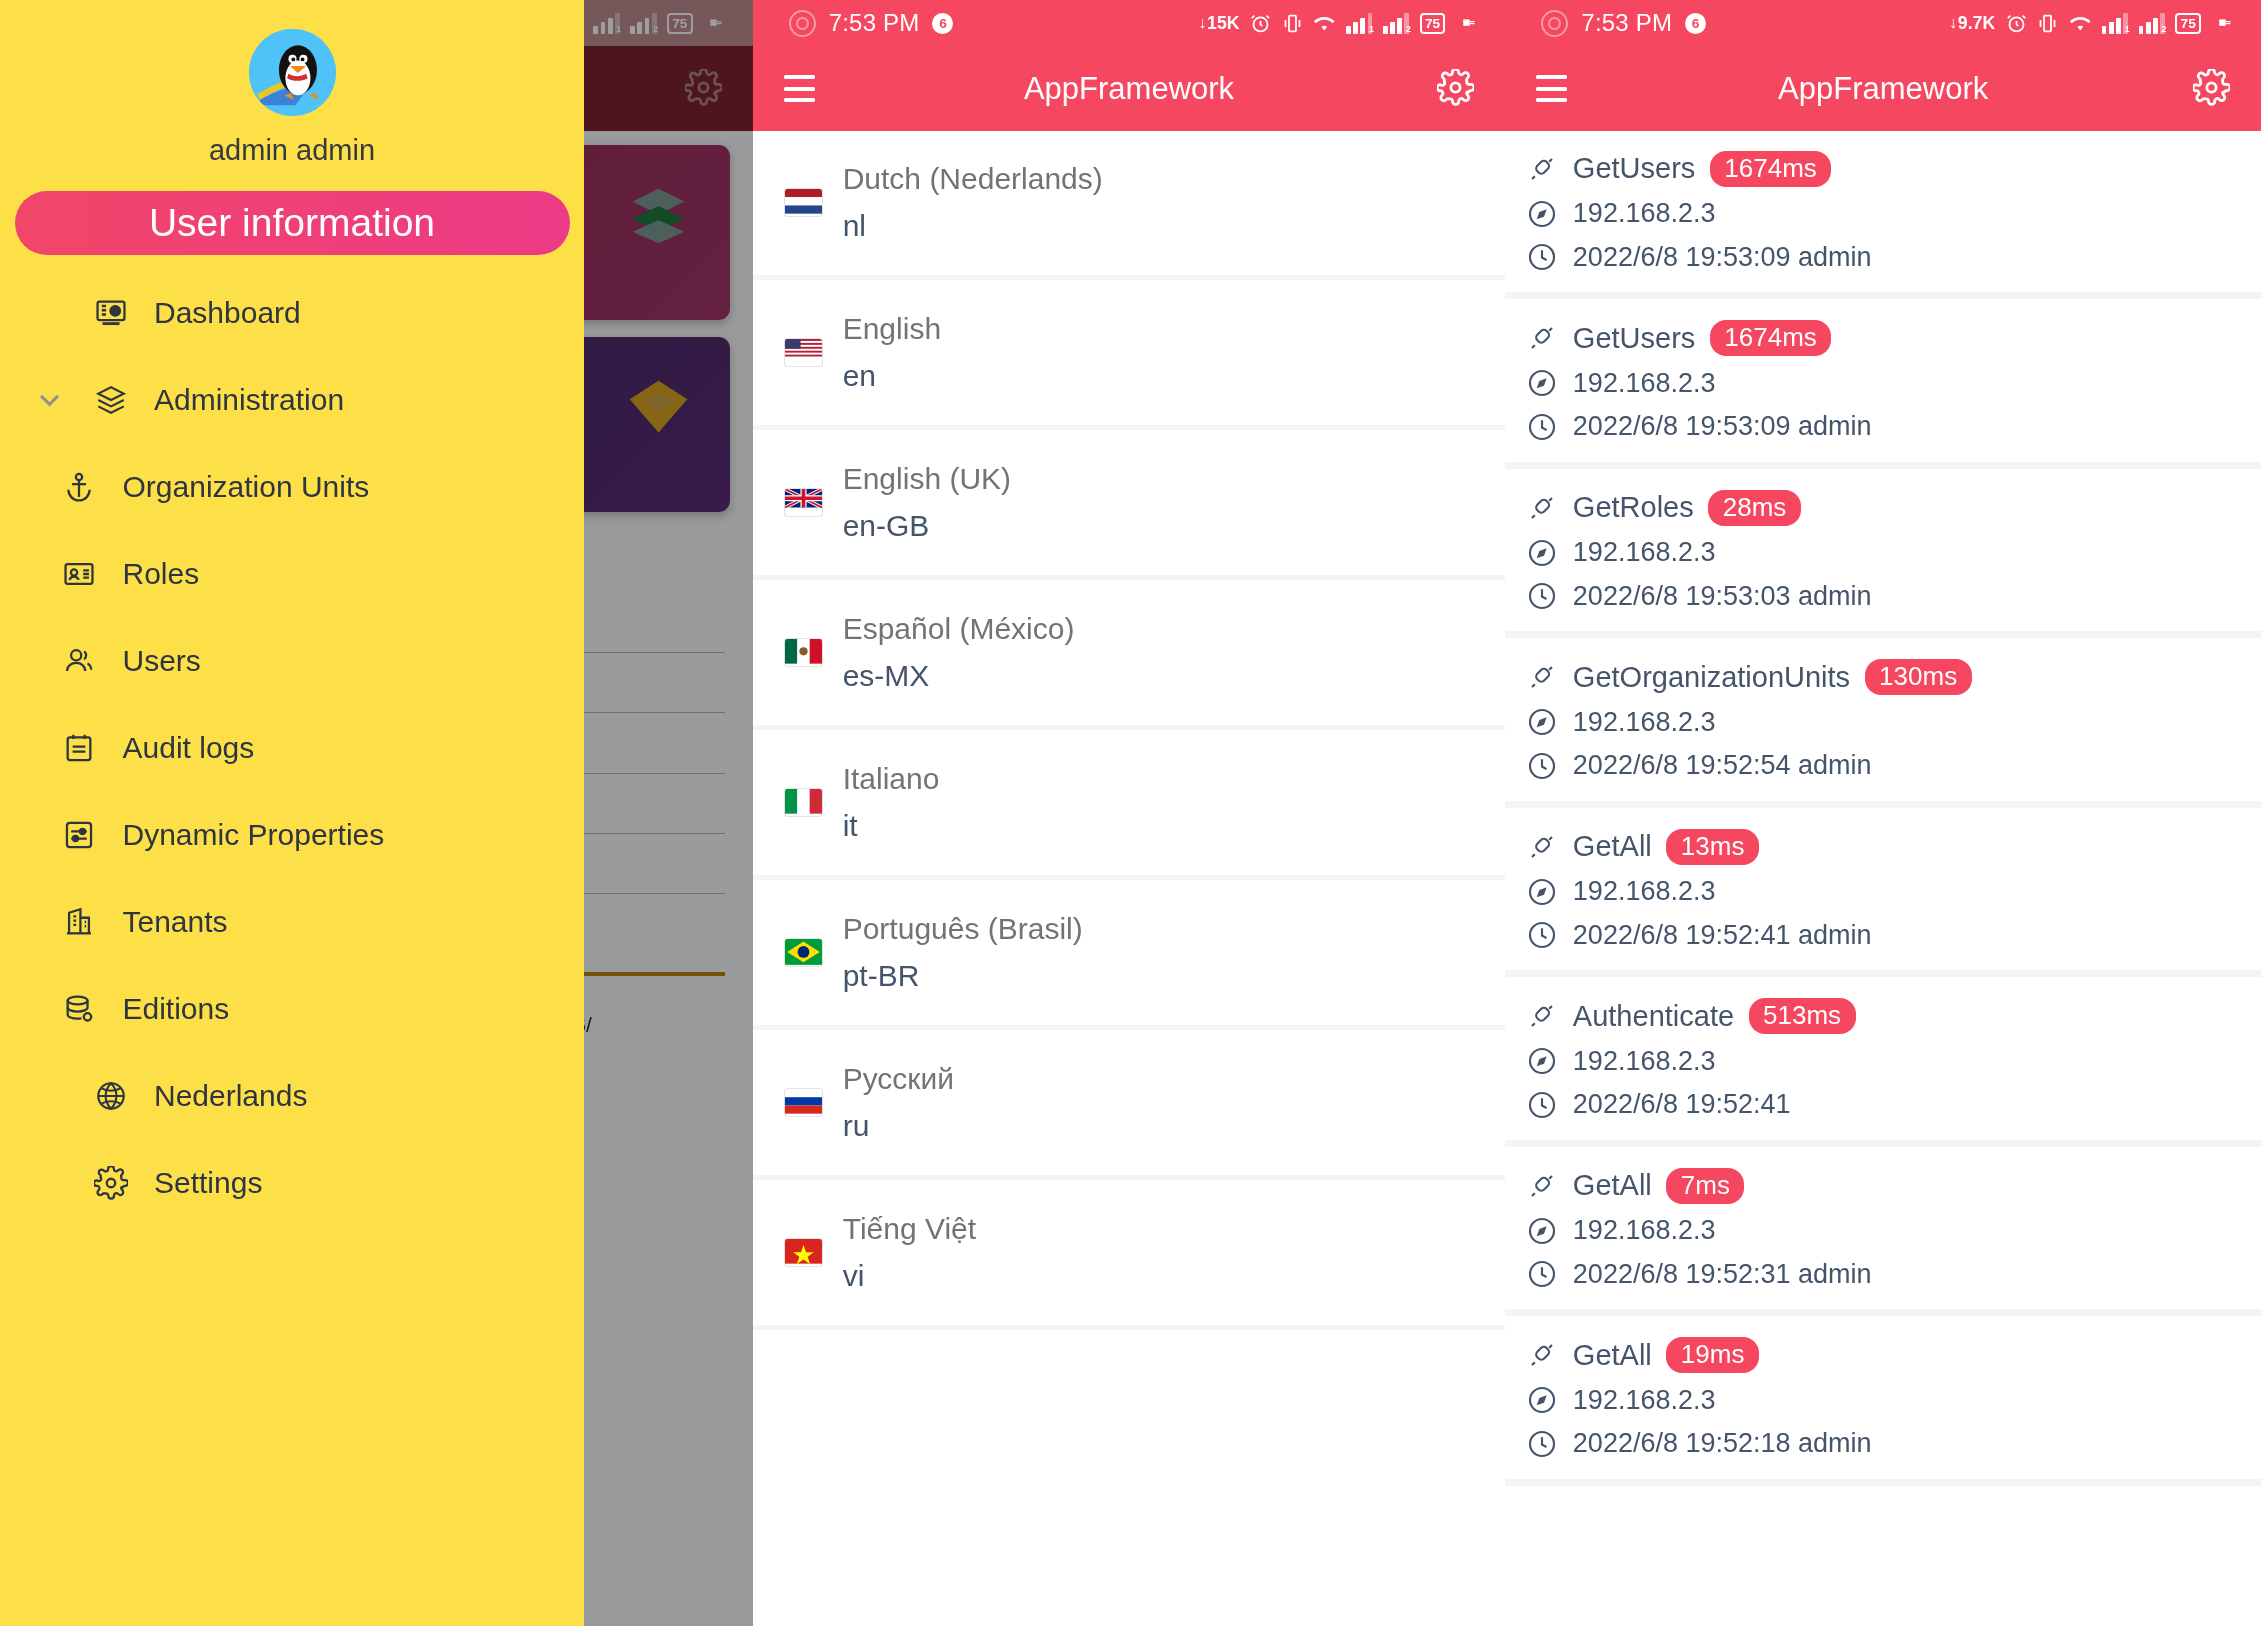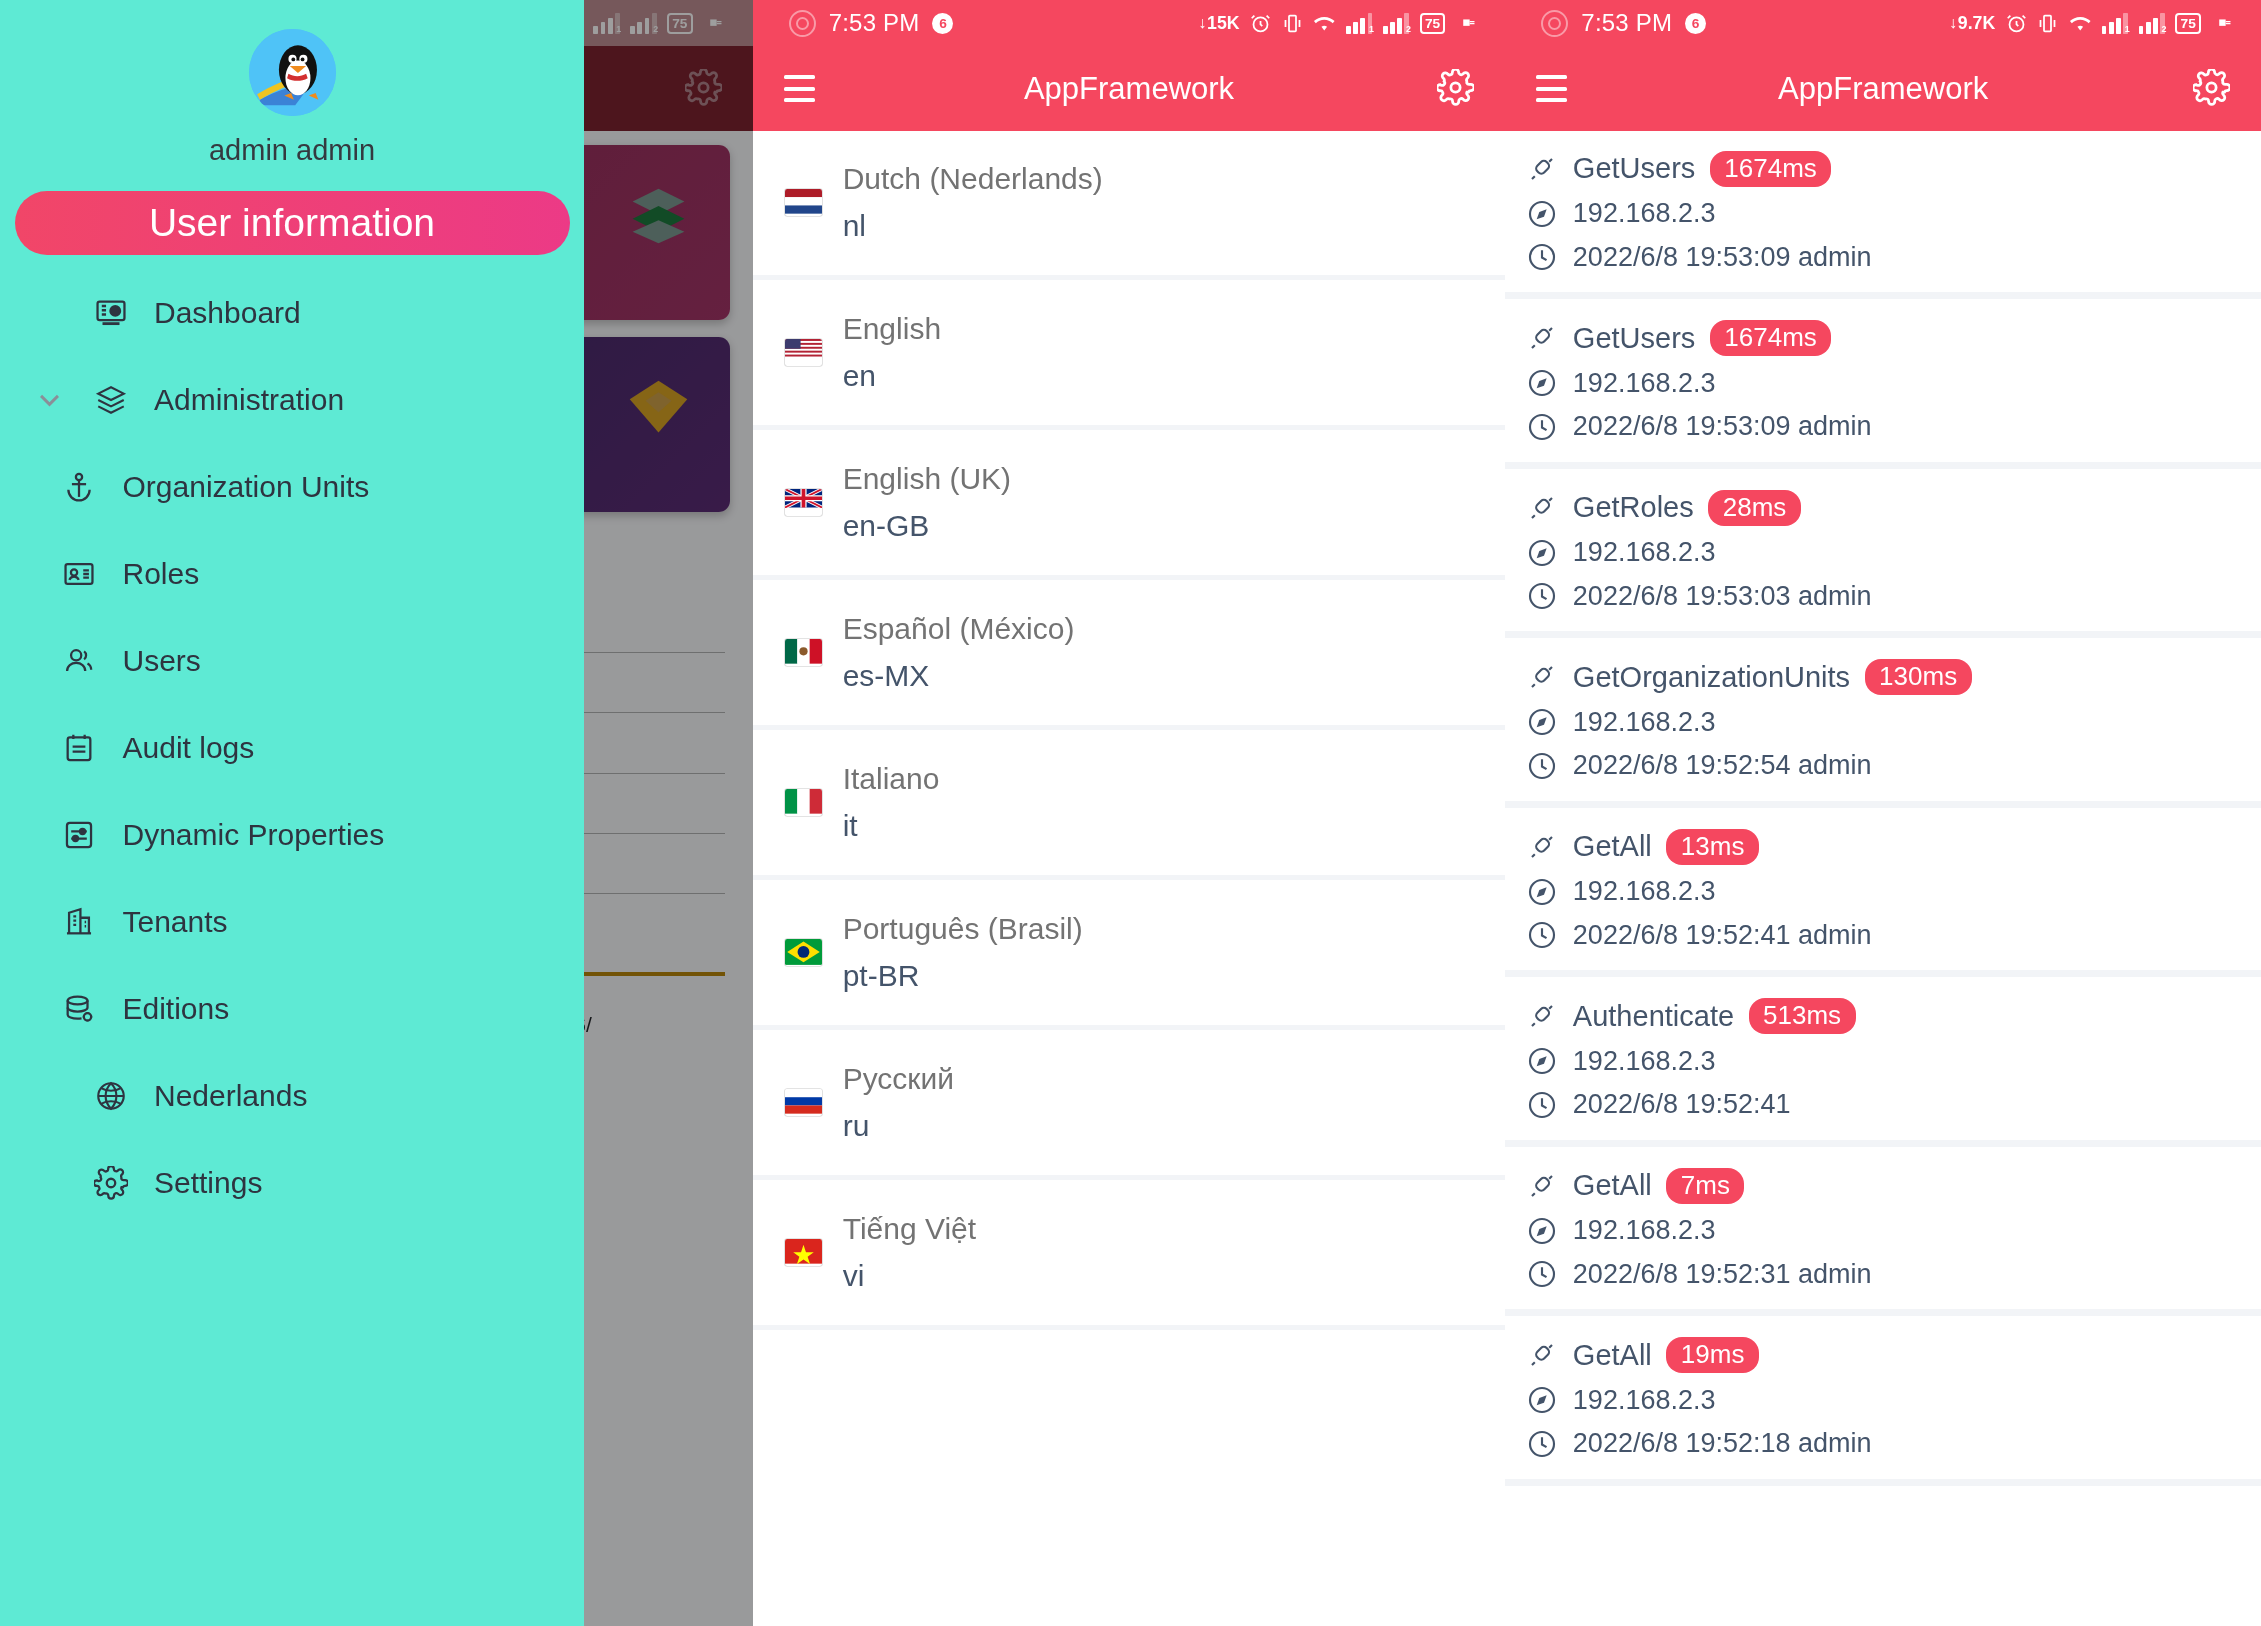--- a/index.html
+++ b/index.html
@@ -79,21 +79,21 @@
   .radio .dot { width: 31px; height: 31px; border-radius: 50%; border: 3.2px solid #9aa0a6; }
   .chartbox { position: relative; height: 346px; margin: 0 4.8px; }
   .grid-line { position: absolute; left: 0; right: 0; height: 0.8px; background: rgba(0,0,0,.28); }
   .grid-vline { position: absolute; top: 0; bottom: 22.5px; width: 0.8px; background: rgba(0,0,0,.28); }
   .axis-base { position: absolute; left: 0; right: 0; bottom: 22.5px; height: 3.2px; background: #b8860b; }
   .xticks { position: absolute; left: 0; right: 0; bottom: -39px; display: flex; justify-content: space-around; font-size: 21px; color: #212529; }
 
   .scrim { position: absolute; inset: 0; background: rgba(0,0,0,.38); z-index: 8; }
   .drawer {
     position: absolute; top: 0; left: 0; width: 584px; height: 1626px;
-    background: #5eead4; z-index: 9; display: flex; flex-direction: column;
+    background: #fde047; z-index: 9; display: flex; flex-direction: column;
   }
   .drawer-head { padding: 29px 0 0; display: flex; flex-direction: column; align-items: center; }
   .avatar {
     width: 87px; height: 87px; border-radius: 50%; background: #4fc3f7;
     display: flex; align-items: center; justify-content: center; overflow: hidden;
   }
   .uname { font-size: 29px; color: #343a40; margin-top: 17.7px; }
   .userinfo-btn {
     margin: 24px 14.5px 0; height: 64px; border-radius: 37px;
     background: linear-gradient(90deg,#f14668,#ec3a86);

